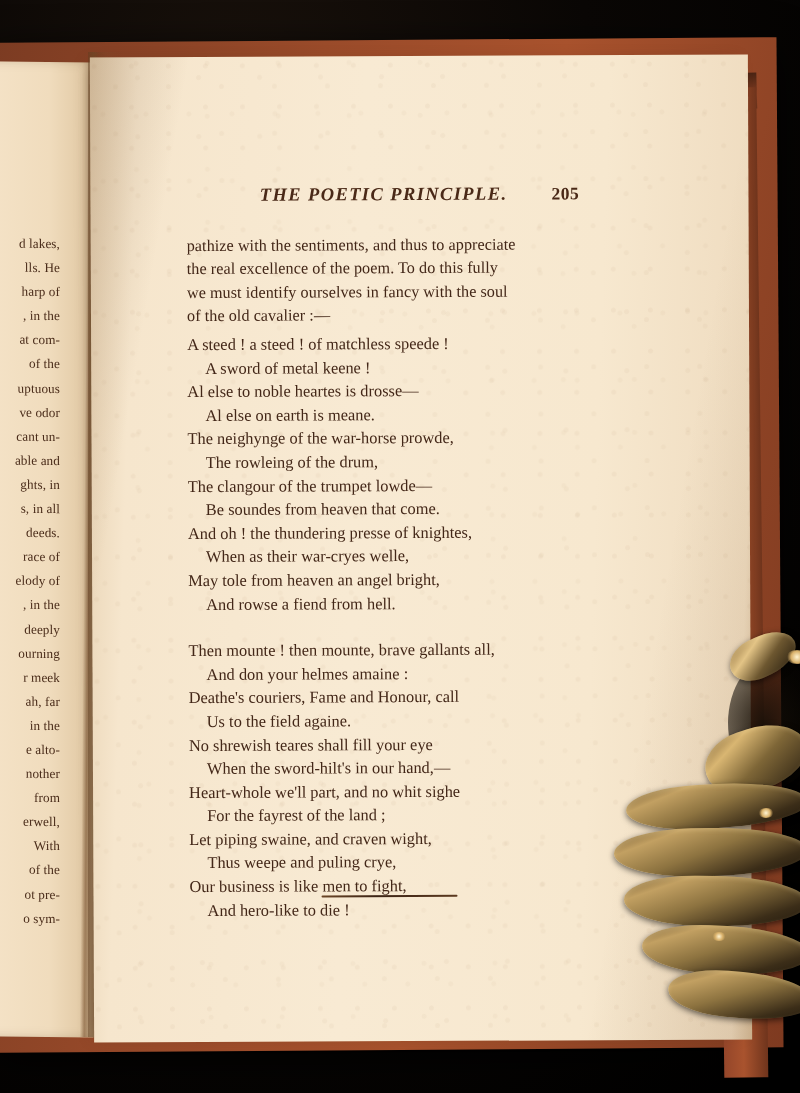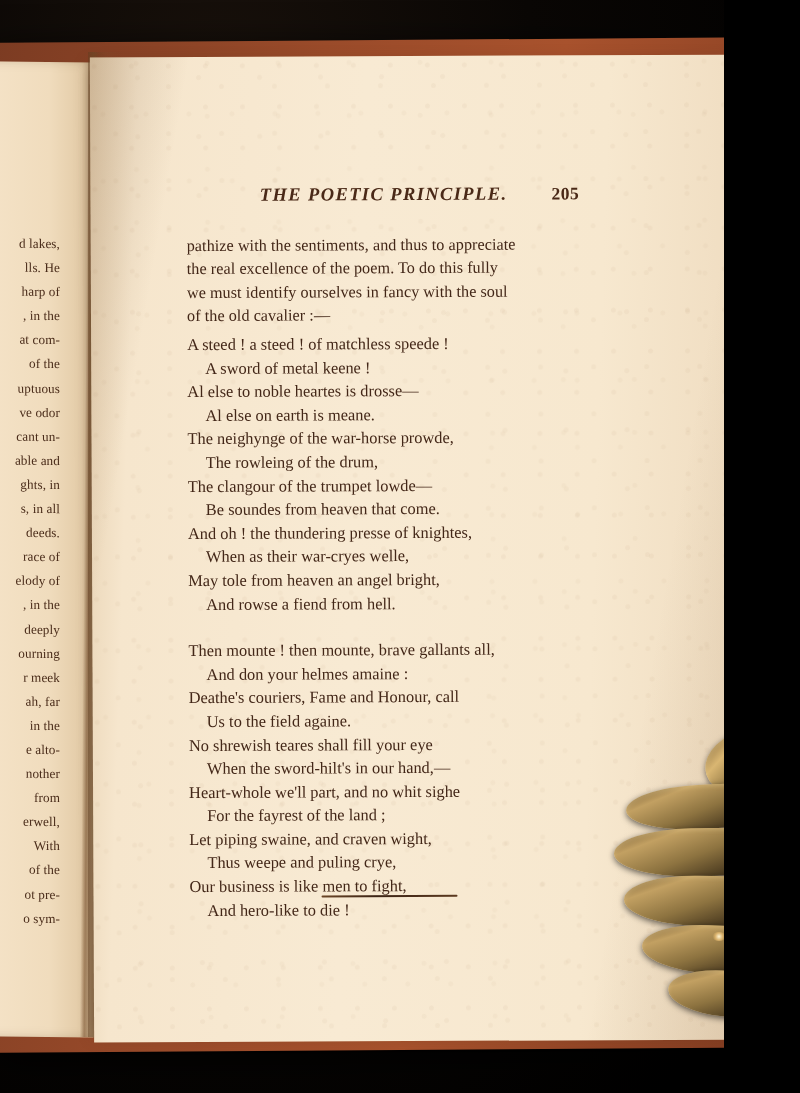--- a/index.html
+++ b/index.html
@@ -1,17 +1,17 @@
 <!DOCTYPE html>
 <html><head>
 <meta charset="utf-8">
 <style>
   html,body{margin:0;padding:0;background:#000;}
   #page{
-    position:relative;width:724px;height:1093px;overflow:hidden;
+    position:relative;width:800px;height:1093px;overflow:hidden;
     background:#050403;
     font-family:"Liberation Serif", serif;
   }
 
   
   .backdrop{
     position:absolute;inset:0;
     background:
       radial-gradient(ellipse at 30% 15%, #1a120c 0%, #0a0705 45%, #000 100%);
   }

